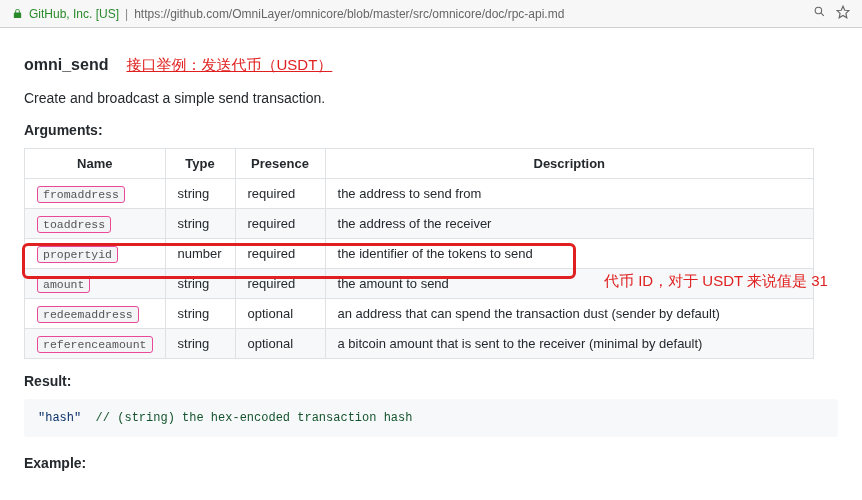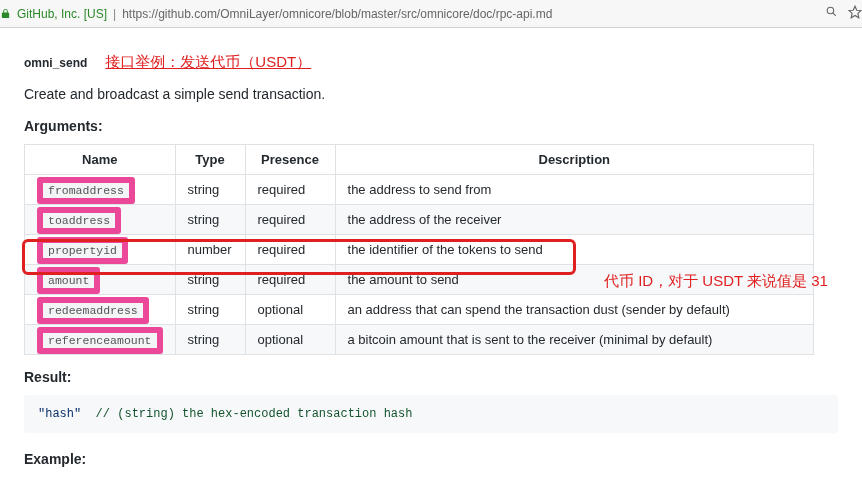--- a/index.html
+++ b/index.html
@@ -9,33 +9,33 @@
     color: #24292e;
     background: #fff;
     width: 862px;
   }
   .addrbar {
     height: 28px;
     border-bottom: 1px solid #d0d0d0;
     background: #f7f7f7;
     display: flex;
     align-items: center;
-    padding: 0 0;
+    padding: 0 12px;
     font-size: 12px;
     color: #555;
     gap: 6px;
   }
   .lock-icon { color: #2a8a2a; font-size: 12px; display:inline-flex; align-items:center;}
   .site-label { color: #2a8a2a; }
   .url-sep { color: #888; }
   .url-text { color: #666; flex: 1; white-space: nowrap; overflow: hidden; }
   .right-icons { display:flex; gap:10px; color:#666; font-size:14px;}
   .page { padding: 18px 24px 20px 24px; position: relative; }
   .title-row { display:flex; align-items:baseline; gap:18px; }
-  h2.api-title { font-size: 12px; font-weight: 700; margin: 10px 0 6px 0; }
+  h2.api-title { font-size: 16px; font-weight: 700; margin: 10px 0 6px 0; }
   .red-anno { color: #e02020; font-size: 15px; font-weight: 500; text-decoration: underline; }
   p.desc { font-size: 14px; margin: 10px 0 16px 0; }
   h4.section { font-size: 14px; font-weight: 700; margin: 14px 0 10px 0; }
   .table-wrap { position: relative; width: 546px;}
   table.args {
     border-collapse: collapse;
     width: 100%;
     font-size: 13px;
   }
   table.args th, table.args td {
@@ -51,21 +51,21 @@
   }
   table.args th.desc-h { text-align: center; }
   table.args tr:nth-child(even) td { background: #f6f8fa; }
   table.args tr:nth-child(odd) td { background: #fff; }
   
   table.args { table-layout: auto; }
   code.param {
     font-family: SFMono-Regular, Consolas, "Liberation Mono", Menlo, monospace;
     font-size: 11.5px;
     background: #f3f4f6;
-    border: 6px solid #ec4899;
+    border: 1px solid #ec4899;
     border-radius: 3px;
     padding: 1px 5px;
     color: #555;
   }
   .highlight-box {
     position: absolute;
     border: 3px solid #e02020;
     border-radius: 6px;
     pointer-events: none;
   }

